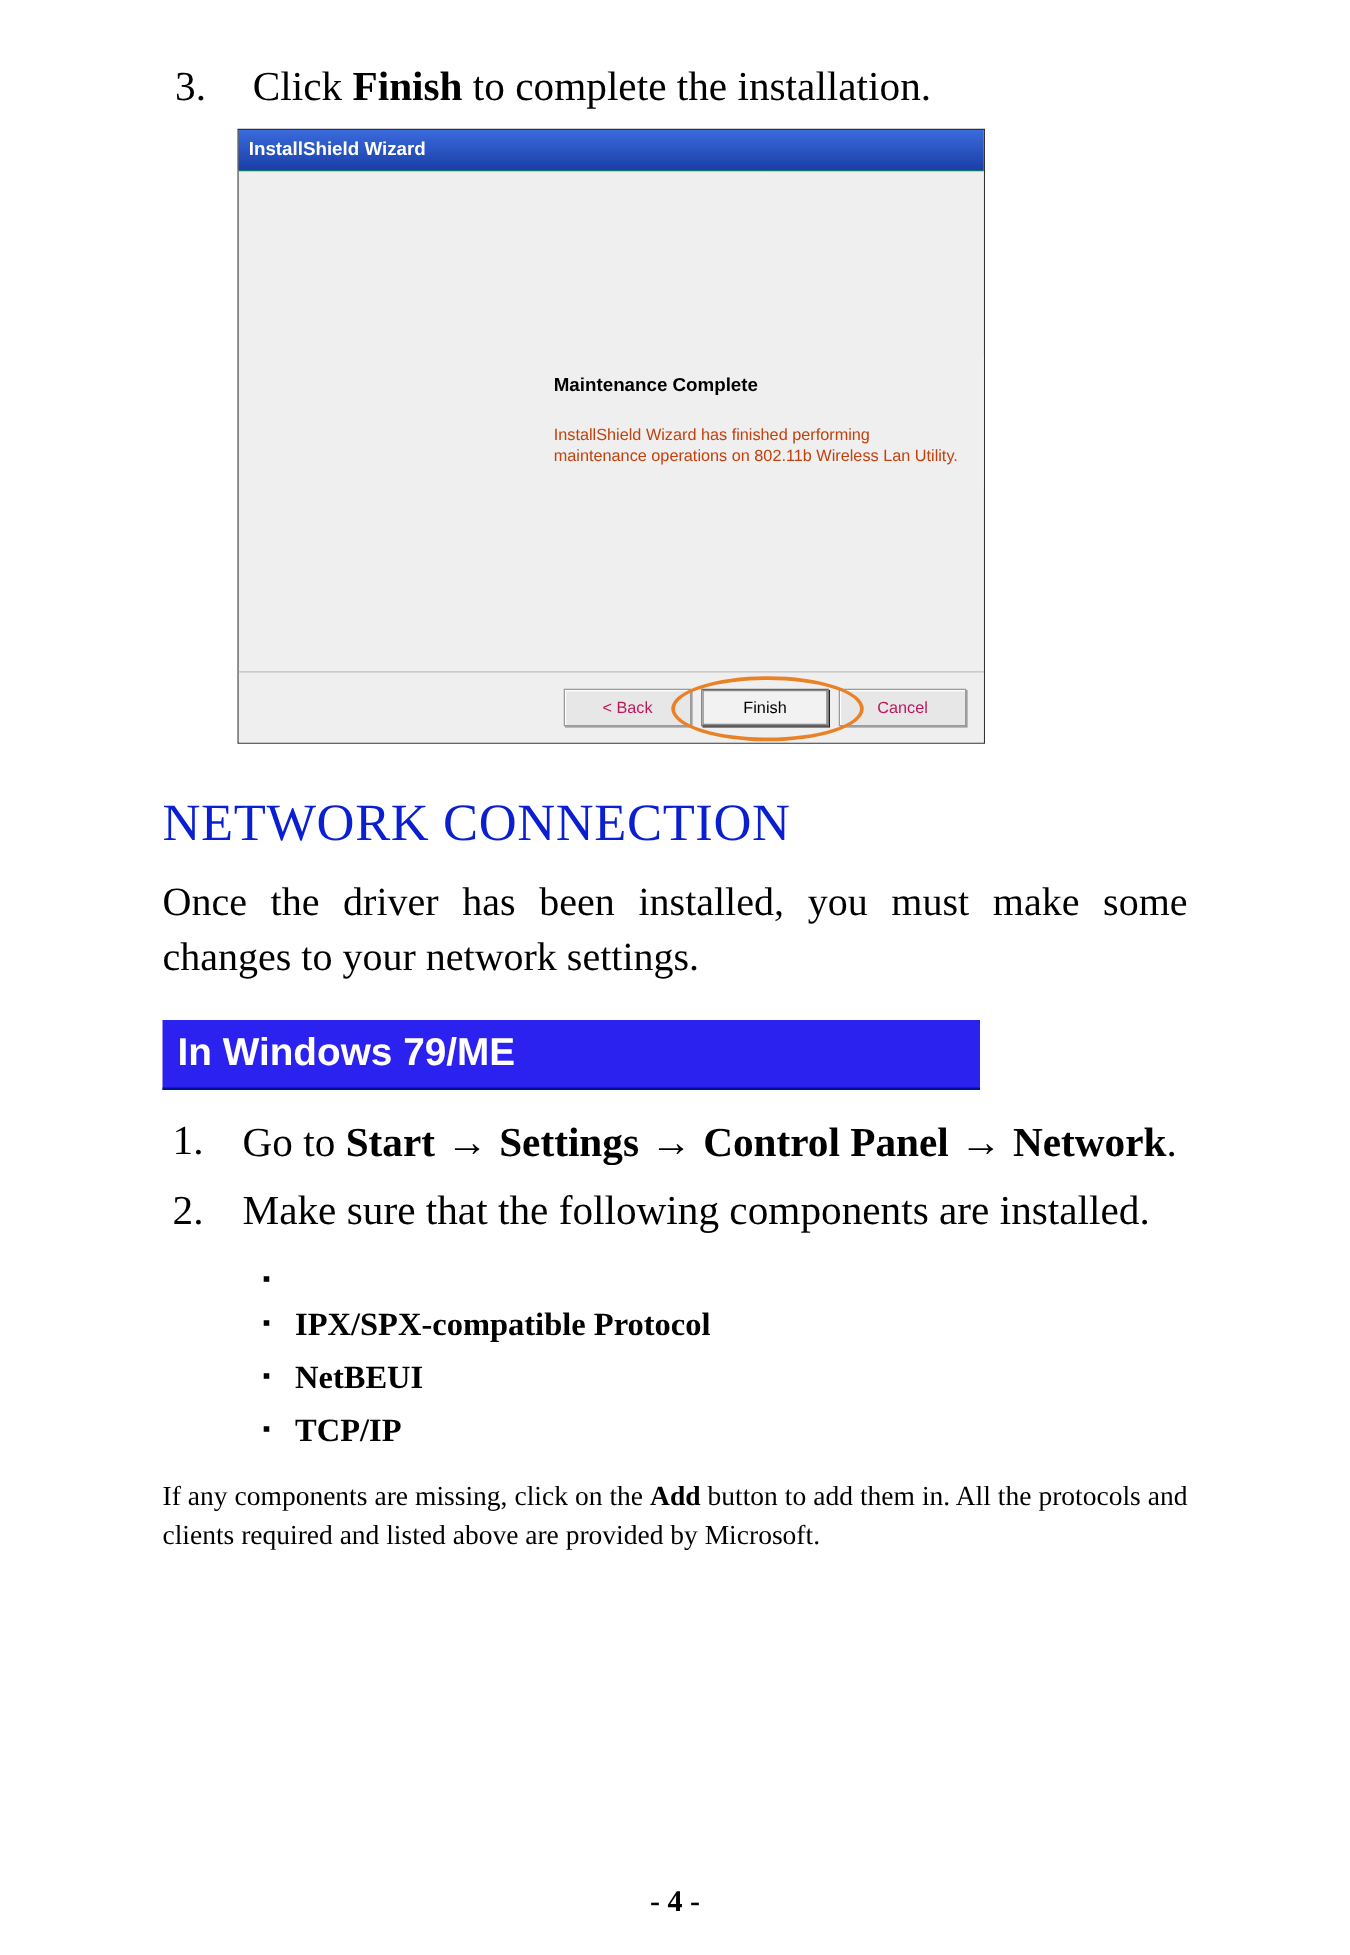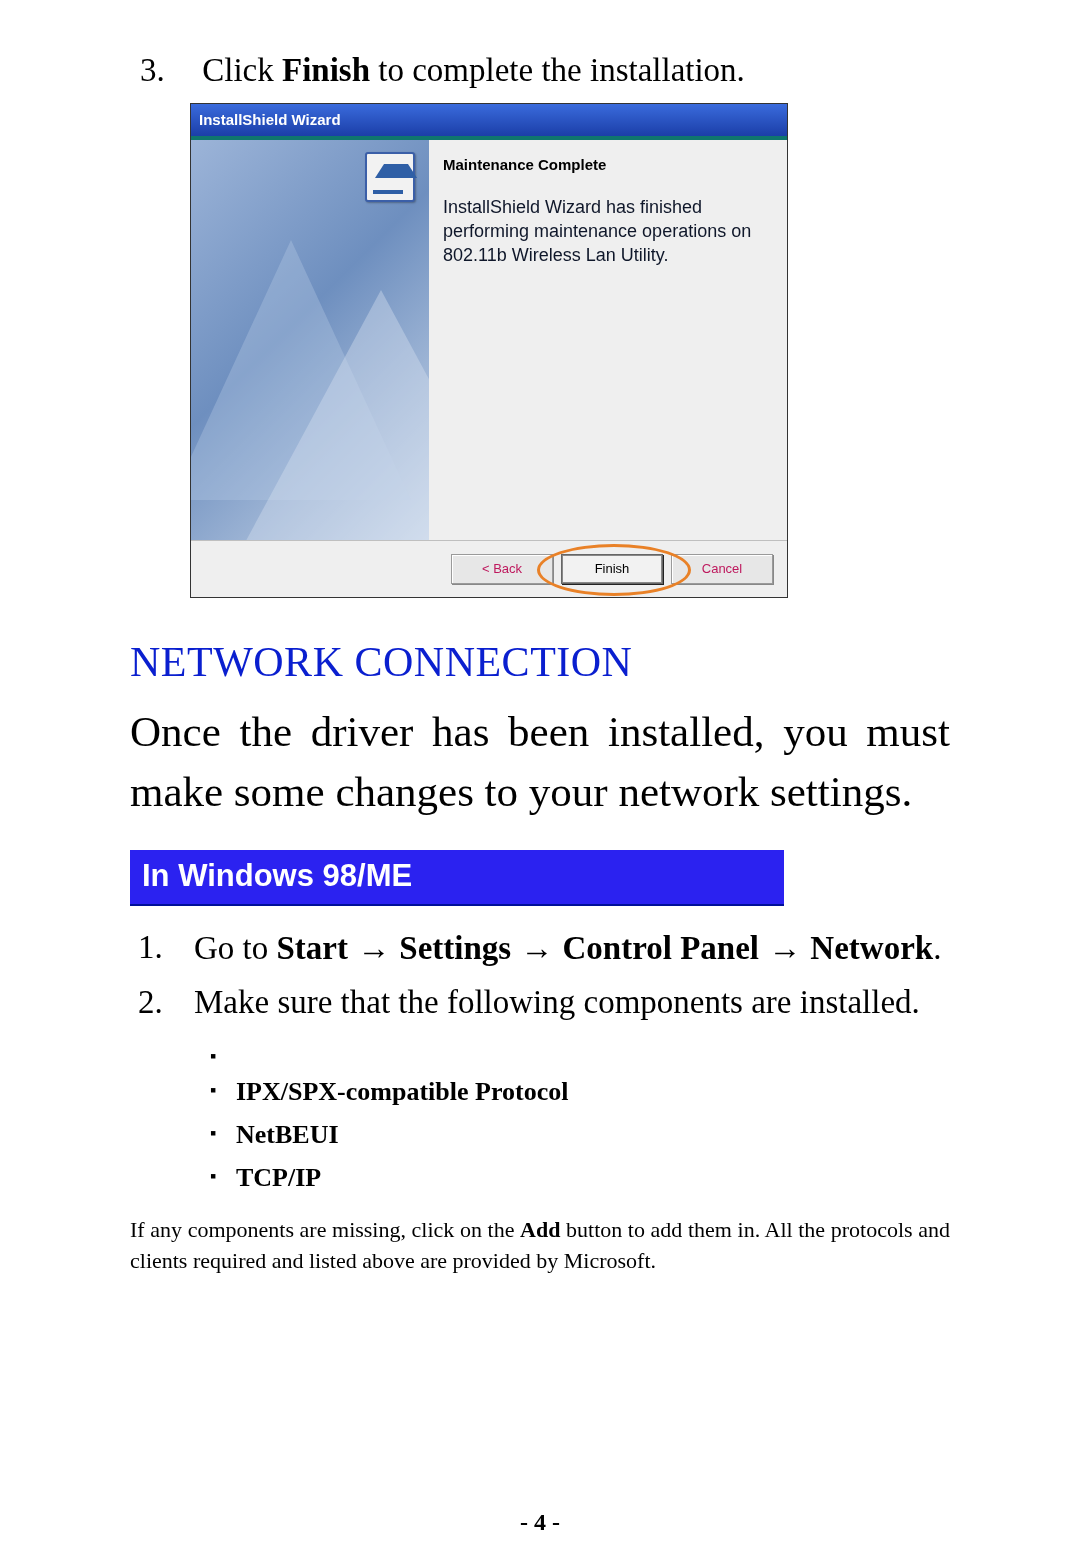--- a/index.html
+++ b/index.html
@@ -43,21 +43,22 @@
     font-weight: bold;
     font-size: 15px;
     display: flex;
     align-items: center;
     padding: 0 8px;
   }
   .dialog-body {
     display: flex;
     height: 400px;
     background: #efefef;
-    border-top: 4px solid #0f766e;
+    border-top: 1px solid #0f766e;
+    align-items: center;
   }
   .left-pane {
     width: 238px;
     position: relative;
     background: linear-gradient(135deg, #9cb4d8 0%, #6e8fbf 45%, #cddaeb 100%);
     overflow: hidden;
   }
   .left-pane-icon {
     position: absolute;
     top: 12px;
@@ -110,23 +111,23 @@
     font-size: 14px;
     color: #000;
     background: #efefef;
   }
   .right-pane .heading {
     font-weight: bold;
     font-size: 15px;
     margin-bottom: 22px;
   }
   .right-pane .msg {
-    font-size: 18px;
+    font-size: 13px;
     line-height: 1.35;
-    color: #0f172a;
+    color: #c2410c;
   }
   .dialog-footer {
     height: 56px;
     background: #efefef;
     border-top: 1px solid #bfbfbf;
     display: flex;
     justify-content: flex-end;
     align-items: center;
     padding-right: 14px;
     gap: 8px;
@@ -172,21 +173,21 @@
   .section-title {
     font-family: "Times New Roman", Times, serif;
     font-weight: normal;
     font-size: 42px;
     color: #0a1fcf;
     font-variant: small-caps;
     letter-spacing: 0.5px;
     margin: 40px 0 16px 0;
   }
   .body-text {
-    font-size: 43px;
+    font-size: 32px;
     line-height: 1.4;
     text-align: justify;
     margin-bottom: 28px;
   }
 
   
   .banner {
     background: #2b22f0;
     color: #ffffff;
     font-family: Arial, Helvetica, sans-serif;
@@ -289,21 +290,21 @@
       <div class="dlg-btn">
         <span>Cancel</span>
       </div>
     </div>
   </div>
 
   <div class="section-title">NETWORK CONNECTION</div>
 
   <div class="body-text">Once the driver has been installed, you must make some changes to your network settings.</div>
 
-  <div class="banner">In Windows 98/ME</div>
+  <div class="banner">In Windows 79/ME</div>
 
   <div class="ol">
     <div class="li">
       <span class="num">1.</span>
       <span class="txt">
         <span>Go to </span><span class="b">Start</span><span class="b arrow"> → </span><span class="b">Settings</span><span class="b arrow"> → </span><span class="b">Control Panel</span><span class="b arrow"> → </span><span class="b">Network</span><span>.</span>
       </span>
     </div>
     <div class="li">
       <span class="num">2.</span>

